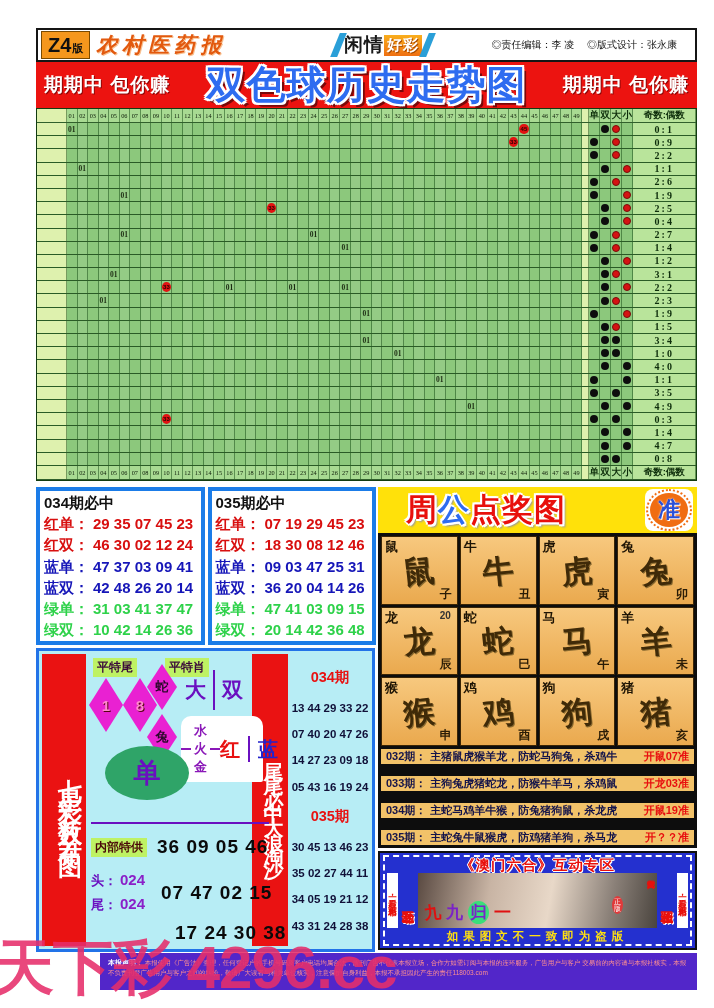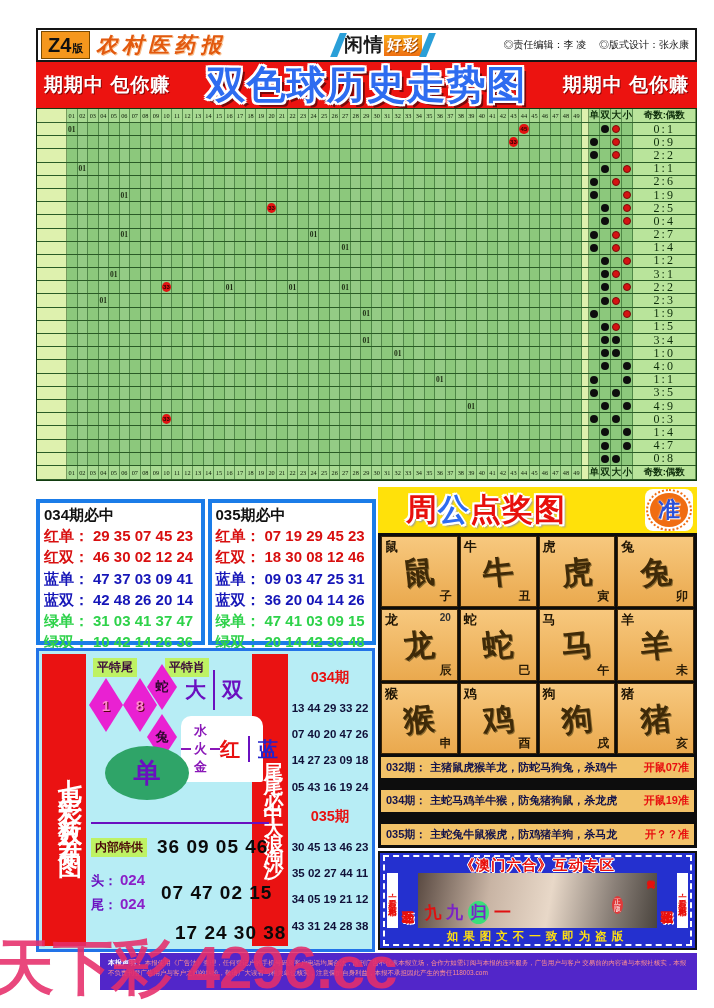--- a/index.html
+++ b/index.html
@@ -13,21 +13,21 @@
          align-items:baseline;border:1px solid #7a4a00;}
   .z4{font-size:20px;font-weight:900;color:#101010;line-height:26px;}
   .z4s{font-size:11px;font-weight:700;color:#101010;margin-left:1px;}
   .paper{color:#e2590e;font-weight:900;font-size:21px;font-style:italic;letter-spacing:5px;
          font-family:"Liberation Serif",serif;text-shadow:1px 1px 0 #f8c090;}
   .centerbadge{position:absolute;left:295px;top:2px;height:26px;display:flex;align-items:center;}
   .slash{width:7px;height:24px;background:#2a9fd8;transform:skewX(-22deg);margin:0 2px;}
   .xianqing{font-weight:900;font-size:19px;color:#1a1a1a;letter-spacing:1px;}
   .haocai{background:linear-gradient(#f9ae1c,#ef6f12);color:#fff;font-weight:900;font-size:15px;
           padding:1px 3px;letter-spacing:1px;text-shadow:1px 1px 0 #a84a00;}
-  .hdr-right{margin-left:auto;margin-right:6px;font-size:10px;color:#151515;white-space:nowrap;}
+  .hdr-right{margin-left:auto;margin-right:18px;font-size:10px;color:#151515;white-space:nowrap;}
   .hdr-right span{margin-left:10px;}
 
   
   .banner{position:absolute;left:36px;top:62px;width:661px;height:46px;background:#ec1310;
           display:flex;align-items:center;justify-content:space-between;box-sizing:border-box;
           padding:0 8px;}
   .banner .side{color:#fff;font-weight:900;font-size:19px;letter-spacing:1px;
                 text-shadow:1px 1px 0 #8a0606;}
   .banner .big{font-size:39px;font-weight:900;color:#2e6cf0;letter-spacing:1px;white-space:nowrap;
     text-shadow:-2px 0 #fff,2px 0 #fff,0 -2px #fff,0 2px #fff,-2px -2px #fff,2px 2px #fff,
@@ -41,33 +41,33 @@
   .gc{flex:1 1 0;min-width:0;border-right:1px solid rgba(15,70,15,.5);display:flex;
       align-items:center;justify-content:center;overflow:hidden;}
   .gc.alt{background:rgba(255,255,255,.07);}
   .g-label{flex:0 0 29px;background:#def1ae;}
   .g-sep{flex:0 0 6px;background:#def1ae;}
   .g-sd{flex:0 0 10px;}
   .g-ratio{flex:0 0 62px;background:#b9e49b;}
   .capnum{font-size:6.3px;font-family:"Liberation Serif",serif;color:#0d1d08;}
   .capsd{font-size:9.5px;font-weight:700;color:#0d2d0a;}
   .capratio{font-size:9.5px;font-weight:700;color:#0d2d0a;letter-spacing:0;}
-  .ratio-val{font-family:"Liberation Serif",serif;font-weight:400;font-size:12px;color:#0e2e0c;
+  .ratio-val{font-family:"Liberation Serif",serif;font-weight:700;font-size:10px;color:#0e2e0c;
              letter-spacing:2px;}
   .mark{font-size:7.5px;font-family:"Liberation Serif",serif;font-weight:700;color:#1c2c12;}
   .redmark{width:10px;height:10px;border-radius:50%;background:#e11212;color:#2a0000;
            font-size:6px;line-height:10px;text-align:center;font-weight:700;}
   .dot{width:8px;height:8px;border-radius:50%;}
   .dot.black{background:#0d0d0d;}
   .dot.red{background:#d51212;border:1px solid #7a0b0b;box-sizing:border-box;}
 
   
   #panels{position:absolute;left:36px;top:487px;width:340px;height:158px;display:flex;gap:3px;}
   .panel{flex:1 1 0;border:4px solid #1b7ce8;background:#fff;box-sizing:border-box;
-         padding:1px 4px;display:flex;flex-direction:column;margin-top:12px;}
+         padding:1px 4px;display:flex;flex-direction:column;}
   .p-title{font-size:15px;font-weight:900;color:#111;line-height:21px;}
   .p-row{display:flex;font-weight:900;font-size:15px;line-height:21.3px;white-space:nowrap;}
   .p-row .lab{margin-right:4px;}
   .tone-red{color:#d80f0f;} .tone-blue{color:#1616b8;} .tone-green{color:#2ed24a;}
 
   
   #zg-band{position:absolute;left:378px;top:487px;width:319px;height:46px;background:#ffe10a;
            display:flex;align-items:center;}
   .zg-title{display:flex;margin-left:28px;}
   .zg-title span{font-size:31px;font-weight:900;letter-spacing:1px;
@@ -2385,20 +2385,25 @@
           <span class="br">亥</span>
         </div>
       </div>
     <div id="forecasts">
         <div class="f-row">
           <span class="iss">032期：</span>
           <span>主猪鼠虎猴羊龙，防蛇马狗兔，杀鸡牛</span>
           <span class="res">开鼠07准</span>
         </div>
         <div class="f-row">
+          <span class="iss">033期：</span>
+          <span>主狗兔虎猪蛇龙，防猴牛羊马，杀鸡鼠</span>
+          <span class="res">开龙03准</span>
+        </div>
+        <div class="f-row">
           <span class="iss">034期：</span>
           <span>主蛇马鸡羊牛猴，防兔猪狗鼠，杀龙虎</span>
           <span class="res">开鼠19准</span>
         </div>
         <div class="f-row">
           <span class="iss">035期：</span>
           <span>主蛇兔牛鼠猴虎，防鸡猪羊狗，杀马龙</span>
           <span class="res">开？？准</span>
         </div>
       </div>

